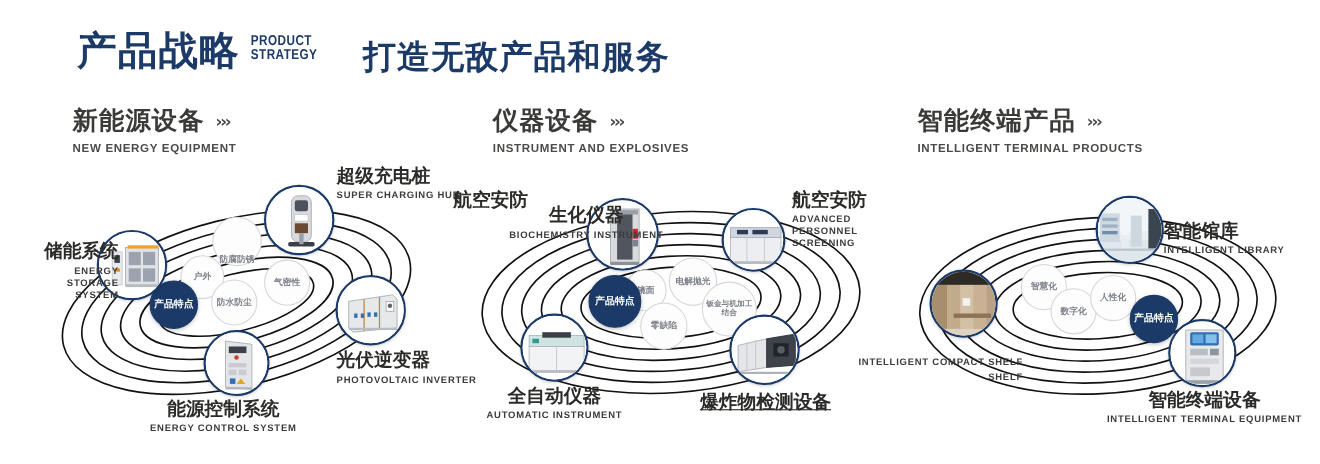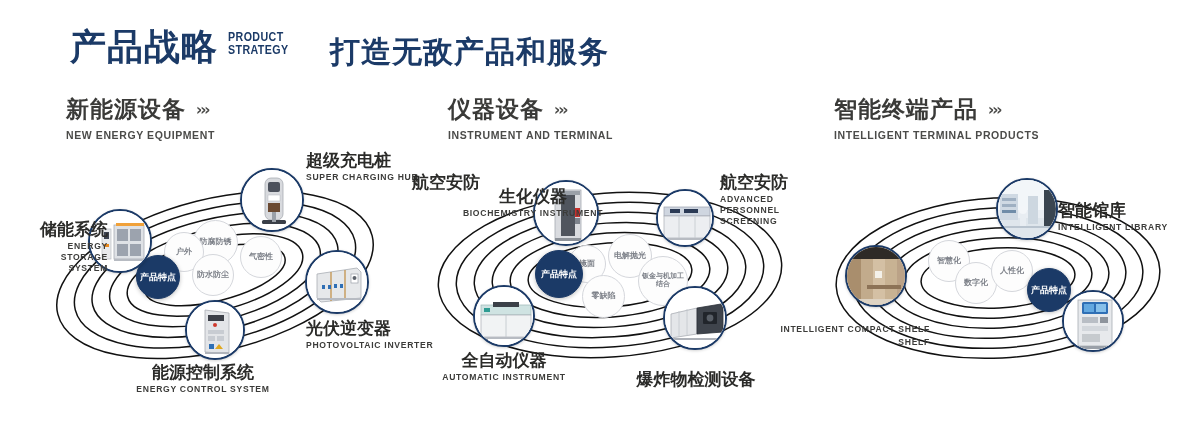--- a/index.html
+++ b/index.html
@@ -97,21 +97,21 @@
       <span class="chev">›››</span>
     </div>
     <div class="en">NEW ENERGY EQUIPMENT</div>
   </div>
 
   <div class="sect" style="left:448px;top:94px;">
     <div class="cn">
       <span>仪器设备</span>
       <span class="chev">›››</span>
     </div>
-    <div class="en">INSTRUMENT AND TERMINAL</div>
+    <div class="en">INSTRUMENT AND EXPLOSIVES</div>
   </div>
 
   <div class="sect" style="left:834px;top:94px;">
     <div class="cn">
       <span>智能终端产品</span>
       <span class="chev">›››</span>
     </div>
     <div class="en">INTELLIGENT TERMINAL PRODUCTS</div>
   </div>
 
@@ -121,21 +121,21 @@
       <g transform="rotate(-14 215 125)" fill="none" stroke="#111111" stroke-width="1.5">
         <ellipse cx="215" cy="125" rx="162" ry="76"></ellipse>
         <ellipse cx="215" cy="125" rx="144" ry="66"></ellipse>
         <ellipse cx="215" cy="125" rx="126" ry="56"></ellipse>
         <ellipse cx="215" cy="125" rx="108" ry="46"></ellipse>
         <ellipse cx="215" cy="125" rx="90" ry="36"></ellipse>
         <ellipse cx="215" cy="125" rx="72" ry="26"></ellipse>
       </g>
     </svg>
 
-    <div class="bub" style="left:193px;top:70px;width:45px;height:45px;font-size:8px;">
+    <div class="bub" style="left:193px;top:47px;width:45px;height:45px;font-size:8px;align-items:flex-end;">
         <span>防腐防锈</span>
       </div>
     <div class="bub" style="left:164px;top:82px;width:40px;height:40px;font-size:8px;">
         <span>户外</span>
       </div>
     <div class="bub" style="left:192px;top:104px;width:42px;height:42px;font-size:8px;">
         <span>防水防尘</span>
       </div>
     <div class="bub" style="left:240px;top:86px;width:42px;height:42px;font-size:8px;">
         <span>气密性</span>
@@ -324,21 +324,21 @@
           <polygon points="6,26 32,20 32,46 6,50" fill="#e4e6e9" stroke="#a9adb4" stroke-width="0.8"></polygon>
           <line x1="14" y1="23" x2="14" y2="49" stroke="#c2c6cc" stroke-width="0.8"></line>
           <line x1="22" y1="21" x2="22" y2="48" stroke="#c2c6cc" stroke-width="0.8"></line>
           <polygon points="32,20 56,16 58,20 58,44 32,46" fill="#3f444c" stroke="#2b3037" stroke-width="0.8"></polygon>
           <rect x="38" y="24" width="14" height="12" rx="1" fill="#21252b"></rect>
           <circle cx="45" cy="30" r="3.4" fill="#585e66"></circle>
           <rect x="6" y="50" width="52" height="2" fill="#adb1b8"></rect>
         </svg>
       </div>
     </div>
-    <div class="lbl c" style="left:198px;top:219px;width:196px;">
+    <div class="lbl c" style="left:198px;top:206px;width:196px;text-decoration:underline;">
       <div class="cn">爆炸物检测设备</div>
     </div>
   </div>
 
   <div class="cluster" style="left:800px;top:150px;width:400px;height:250px;">
 
     <svg class="orbits" width="400" height="250" viewBox="0 0 400 250">
       <g transform="rotate(-3 198 128)" fill="none" stroke="#111111" stroke-width="1.5">
         <ellipse cx="198" cy="128" rx="162" ry="80"></ellipse>
         <ellipse cx="198" cy="128" rx="145" ry="70"></ellipse>
@@ -415,15 +415,19 @@
           <rect x="20" y="12" width="10" height="8" fill="#63a8e0"></rect>
           <rect x="32" y="12" width="10" height="8" fill="#87c0ea"></rect>
           <rect x="18" y="25" width="16" height="6" fill="#b9bec5"></rect>
           <rect x="36" y="25" width="8" height="6" fill="#8e949c"></rect>
           <rect x="18" y="34" width="26" height="5" fill="#d3d7dc"></rect>
           <rect x="18" y="42" width="18" height="8" fill="#c6cace"></rect>
           <rect x="14" y="54" width="34" height="3" fill="#9aa0a8"></rect>
         </svg>
       </div>
     </div>
+    <div class="lbl c" style="left:190px;top:204px;width:210px;">
+      <div class="cn">智能终端设备</div>
+      <div class="en">INTELLIGENT TERMINAL EQUIPMENT</div>
+    </div>
   </div>
 
 </div>
 
 </body></html>

